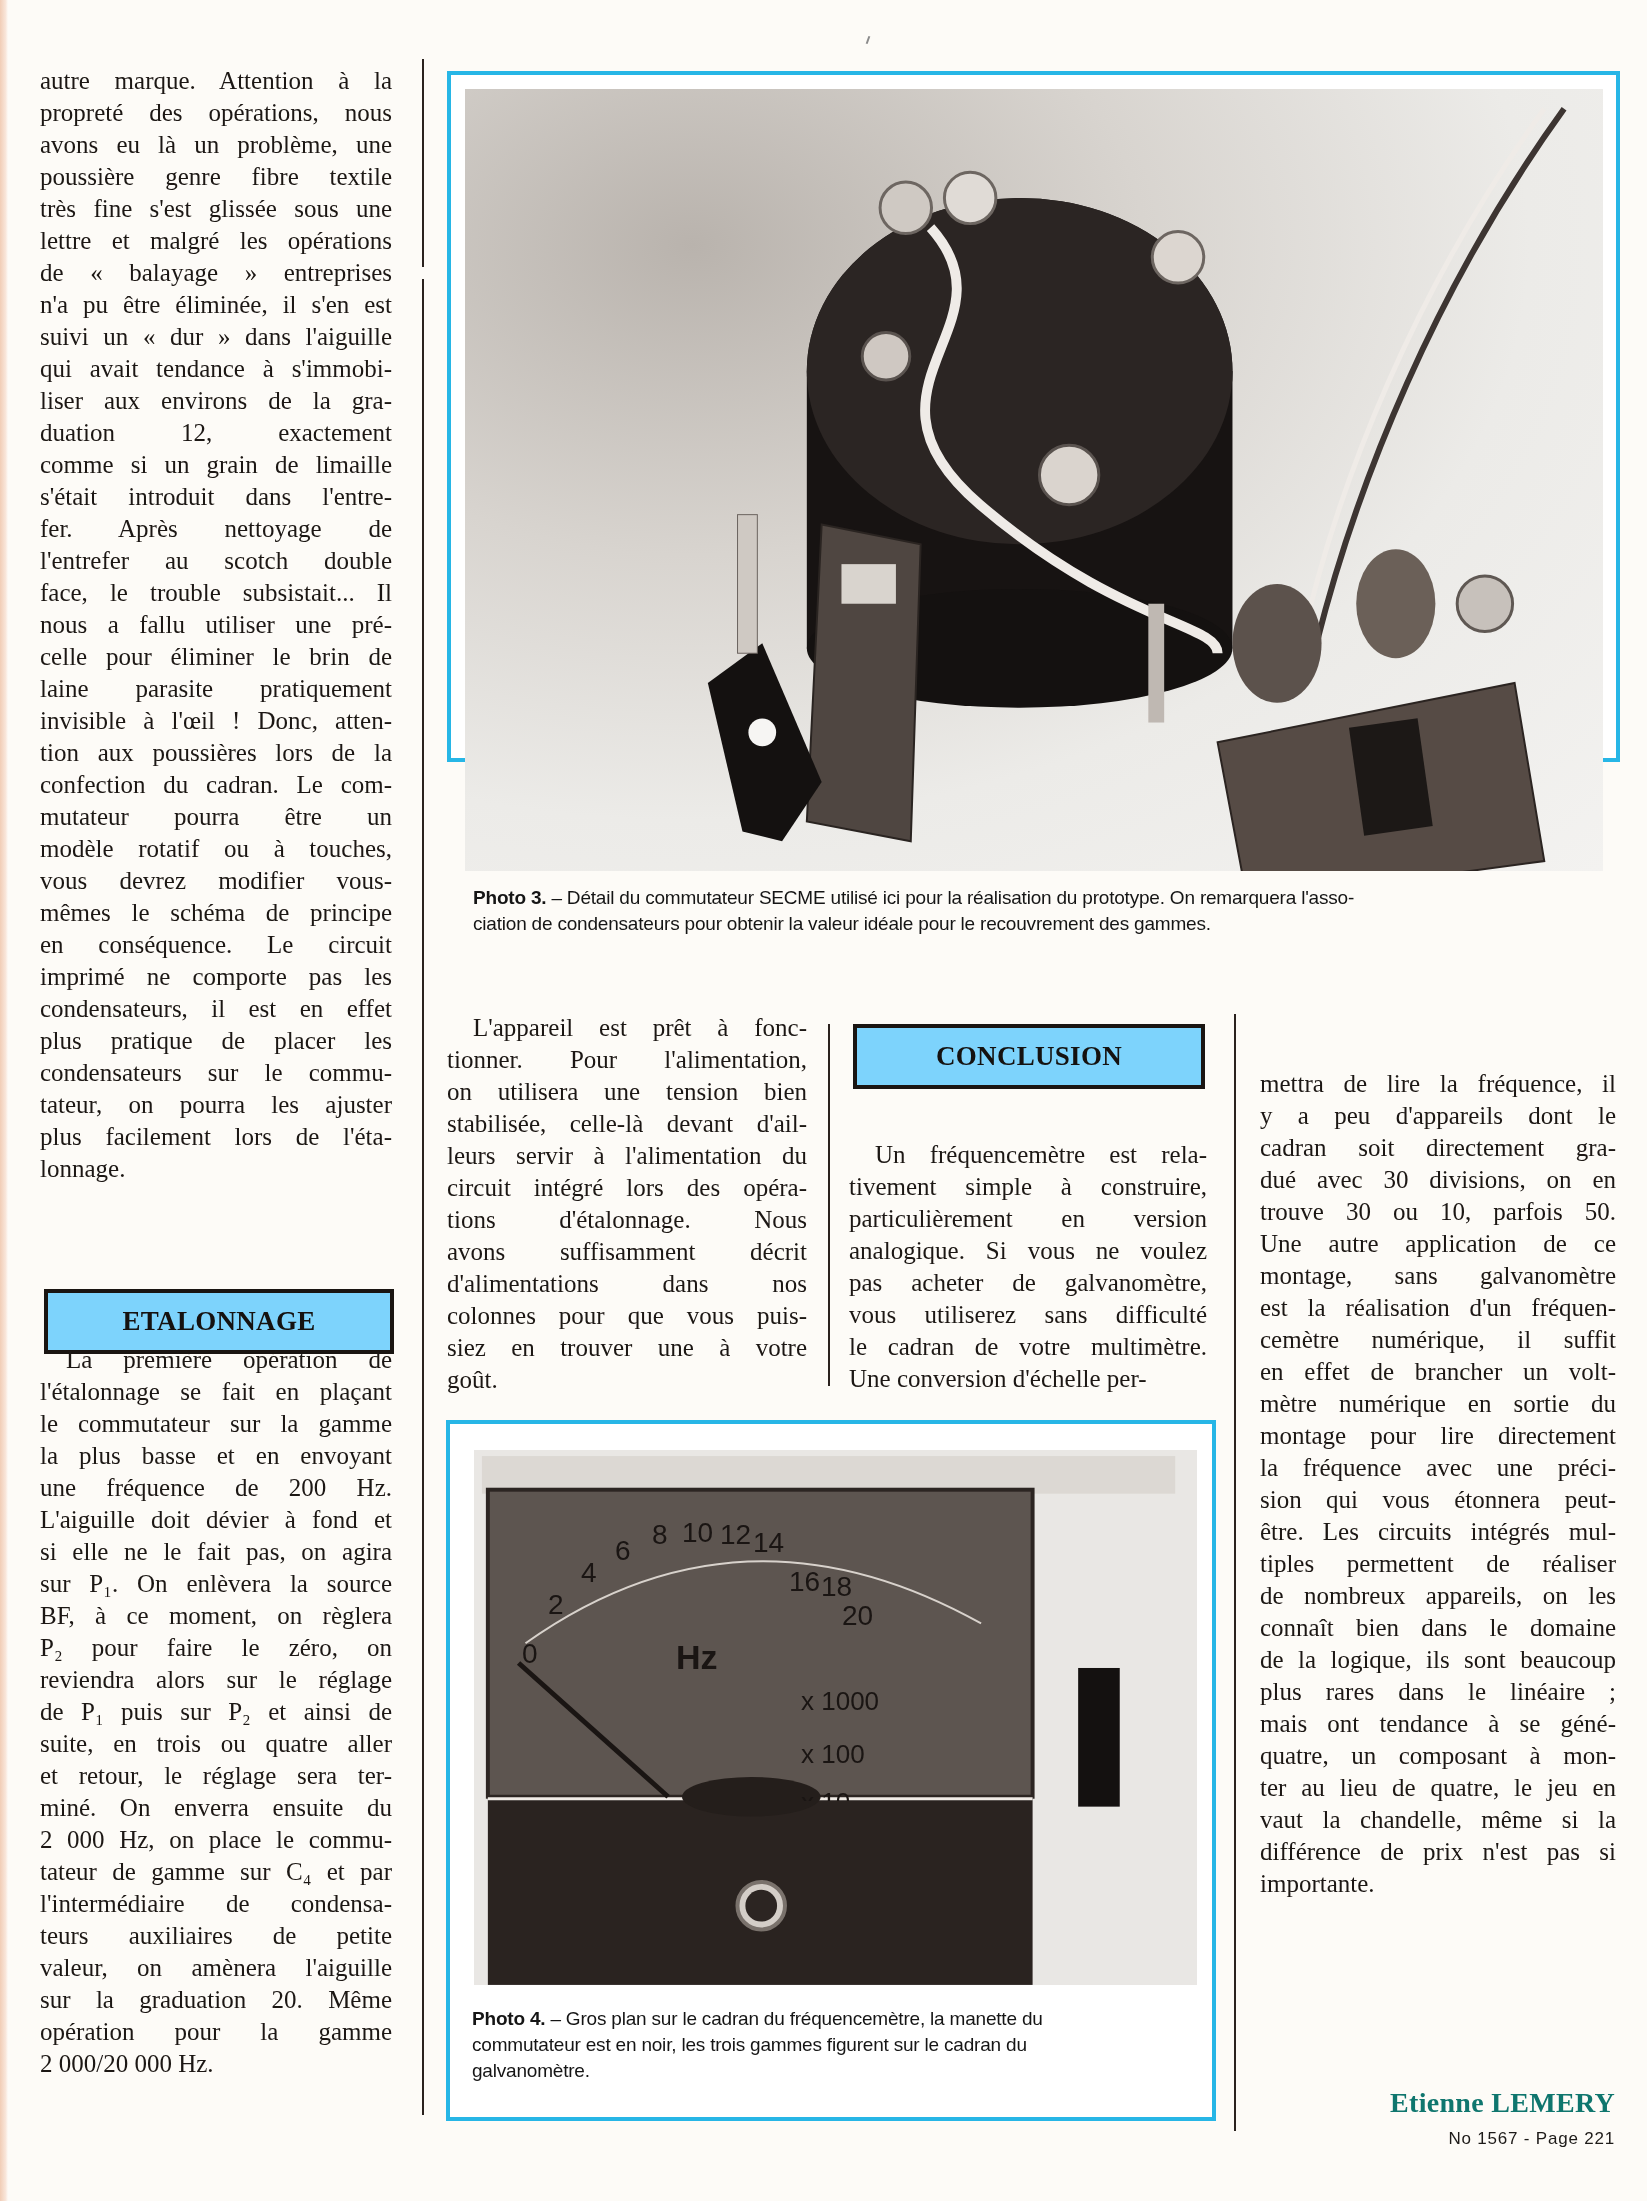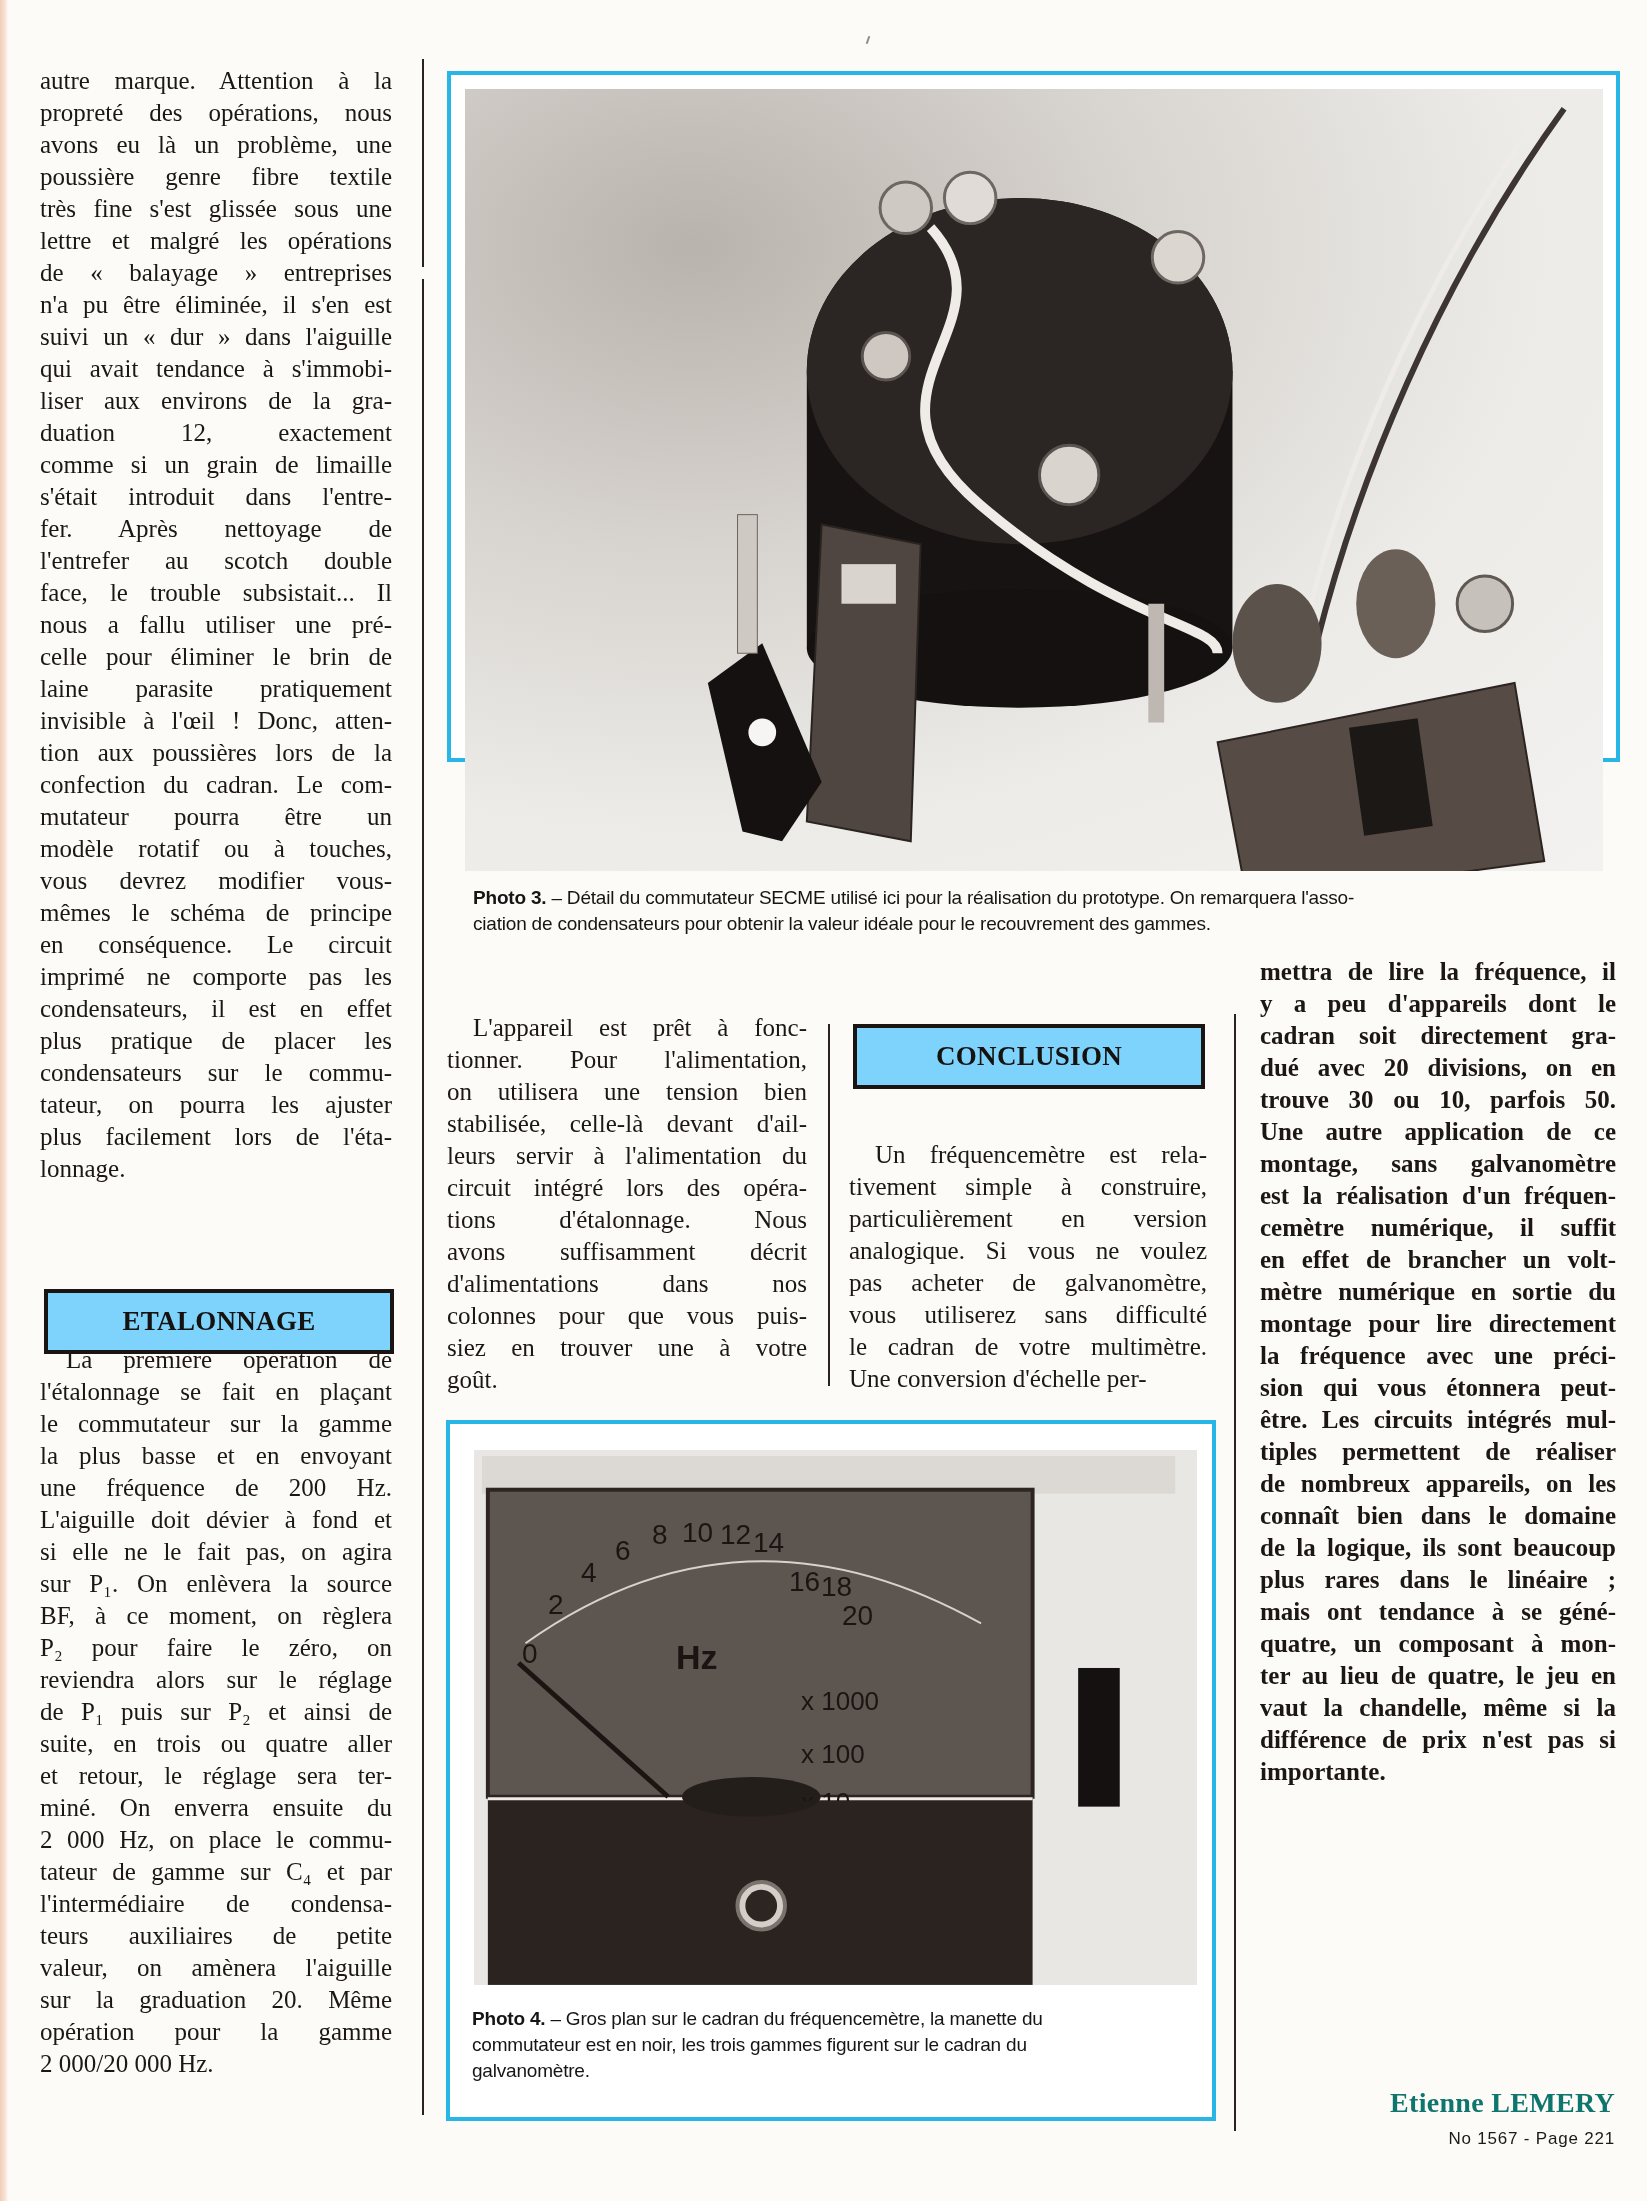--- a/index.html
+++ b/index.html
@@ -205,26 +205,26 @@
       <span class="line">analogique. Si vous ne voulez</span>
       <span class="line">pas acheter de galvanomètre,</span>
       <span class="line">vous utiliserez sans difficulté</span>
       <span class="line">le cadran de votre multimètre.</span>
       <span class="line last">Une conversion d'échelle per-</span>
     </p>
 </div>
 
 <div class="rule" style="left:1234px; top:1014px; height:1117px;"></div>
 
-<div class="col" style="left:1260px; top:956px; width:356px;font-weight:bold;">
+<div class="col" style="left:1260px; top:1068px; width:356px;">
   <p>
       <span class="line">mettra de lire la fréquence, il</span>
       <span class="line">y a peu d'appareils dont le</span>
       <span class="line">cadran soit directement gra-</span>
-      <span class="line">dué avec 20 divisions, on en</span>
+      <span class="line">dué avec 30 divisions, on en</span>
       <span class="line">trouve 30 ou 10, parfois 50.</span>
       <span class="line">Une autre application de ce</span>
       <span class="line">montage, sans galvanomètre</span>
       <span class="line">est la réalisation d'un fréquen-</span>
       <span class="line">cemètre numérique, il suffit</span>
       <span class="line">en effet de brancher un volt-</span>
       <span class="line">mètre numérique en sortie du</span>
       <span class="line">montage pour lire directement</span>
       <span class="line">la fréquence avec une préci-</span>
       <span class="line">sion qui vous étonnera peut-</span>

